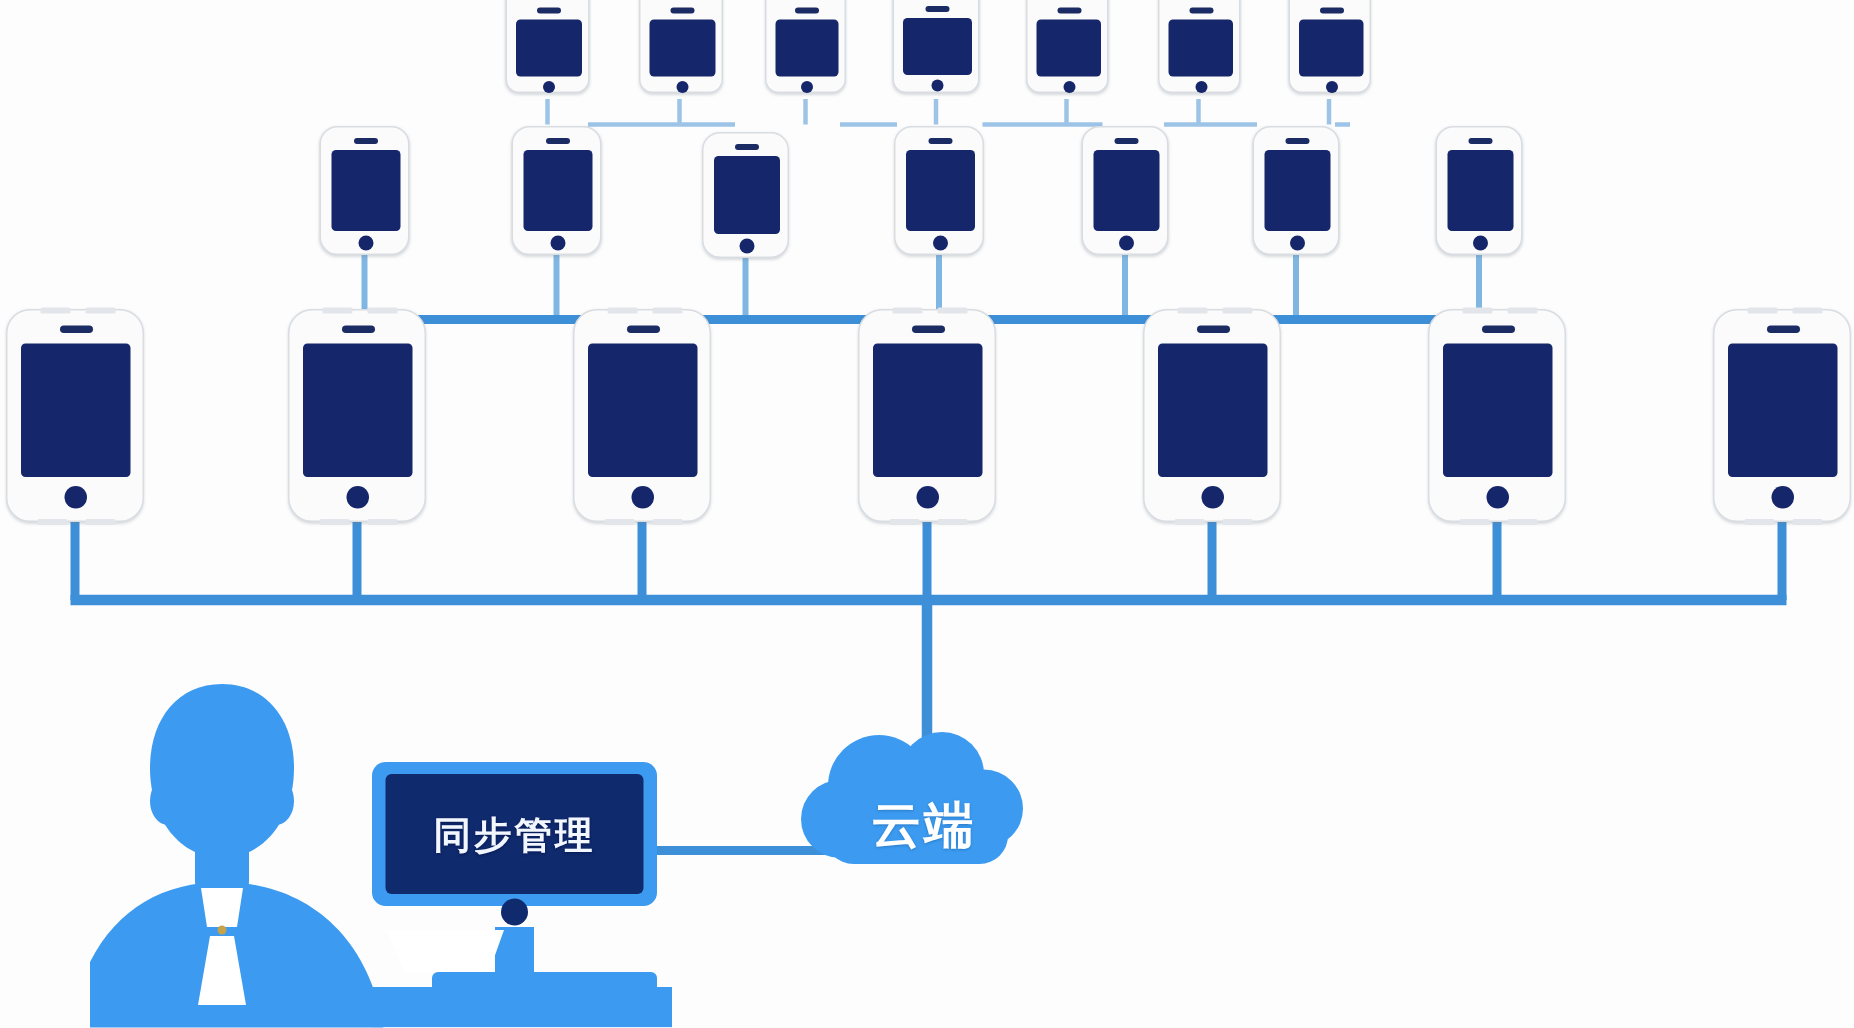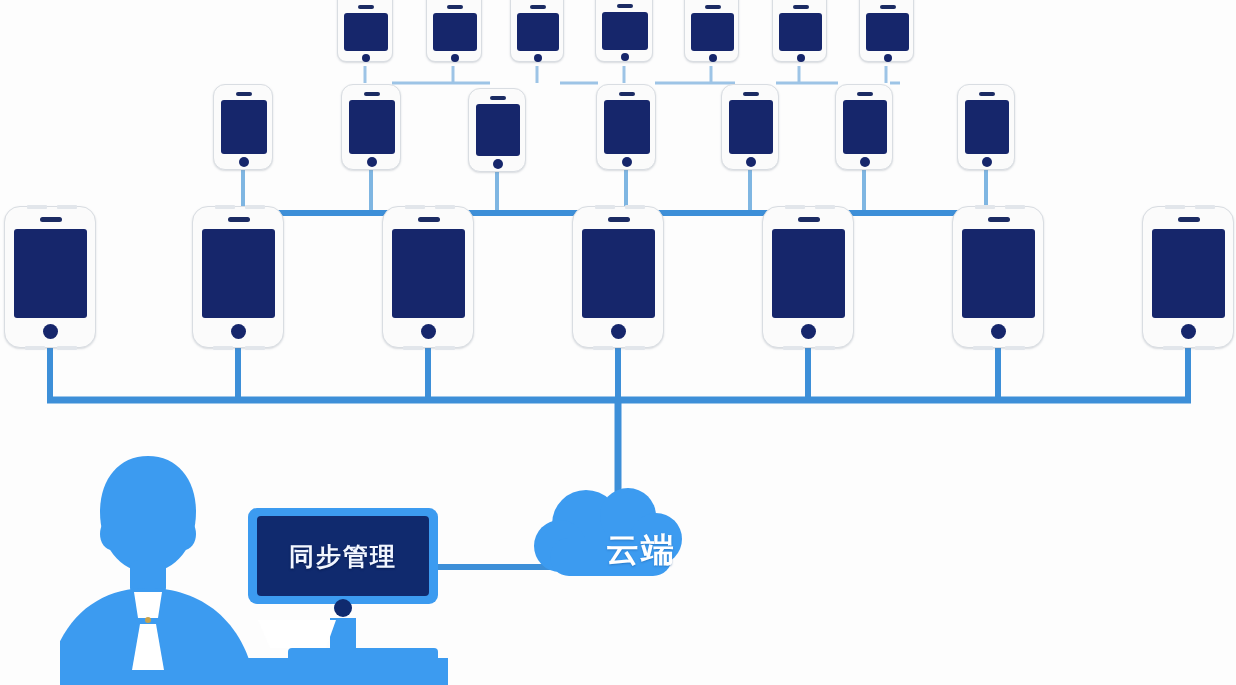--- a/index.html
+++ b/index.html
@@ -280,21 +280,21 @@
 
     <svg style="position:absolute;left:524px;top:484px;width:170px;height:110px;" viewBox="0 0 170 110">
       <g fill="#3c9bf0">
         <circle cx="62" cy="40" r="34"></circle>
         <circle cx="104" cy="32" r="28"></circle>
         <circle cx="132" cy="55" r="26"></circle>
         <circle cx="36" cy="62" r="26"></circle>
         <rect x="26" y="54" width="122" height="38" rx="19"></rect>
       </g>
     </svg>
-    <div class="cloud-label" style="left:556px;top:528px;width:120px;text-align:right;">云端</div>
+    <div class="cloud-label" style="left:556px;top:528px;width:120px;text-align:center;">云端</div>
 
     <svg style="position:absolute;left:60px;top:448px;width:260px;height:240px;" viewBox="0 0 260 240">
       <g fill="#3c9bf0">
 
         <ellipse cx="52" cy="86" rx="12" ry="16"></ellipse>
         <ellipse cx="124" cy="86" rx="12" ry="16"></ellipse>
 
         <path d="M88,8 C118,8 136,32 136,64 C136,98 116,124 88,124
                  C60,124 40,98 40,64 C40,32 58,8 88,8 Z"></path>
 

